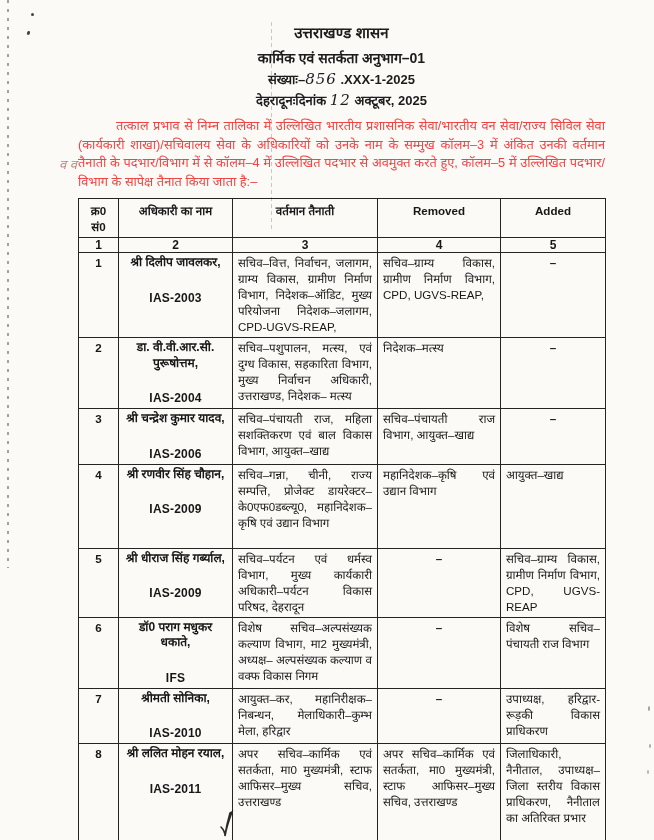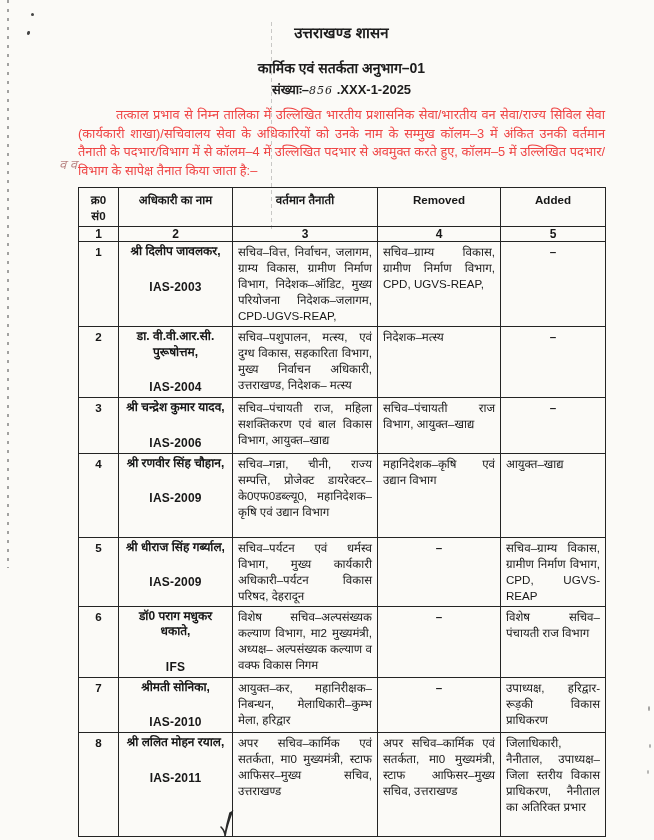--- a/index.html
+++ b/index.html
@@ -32,26 +32,26 @@
   .margin-ghost{
     position:absolute;left:58px;top:150px;width:20px;height:90px;
     color:#7f1d1d;opacity:.55;font-size:13px;font-style:italic;line-height:30px;text-align:center;
   }
   .sign-tick{position:absolute;left:213px;top:810px;}
 
   
   .doc{position:absolute;left:78px;top:22px;width:527px;}
   .hdr{text-align:center;}
   .hdr .l1{font-size:15px;font-weight:700;letter-spacing:.2px;}
-  .hdr .l2{font-size:14px;font-weight:700;margin-top:16px;}
+  .hdr .l2{font-size:14px;font-weight:700;margin-top:6px;}
   .hdr .l3{font-size:13px;font-weight:700;margin-top:3px;}
   .hdr .l4{font-size:13px;font-weight:700;margin-top:3px;}
   .hand{
     font-family:"DejaVu Serif","Liberation Serif",serif;
-    font-style:italic;font-weight:400;font-size:11px;letter-spacing:1px;text-align:right;
+    font-style:italic;font-weight:400;font-size:15px;letter-spacing:1px;text-align:right;
   }
   .subject-wrap{text-align:center;margin-top:9px;}
   .subject{
     display:inline-block;font-size:14px;font-weight:700;
     border-bottom:1.6px solid #161616;padding-bottom:1px;
   }
   .intro{
     margin-top:8px;font-size:12.8px;line-height:18.6px;
     text-align:justify;text-indent:38px;color:#ef4444;
   }
@@ -96,20 +96,21 @@
   <svg class="sign-tick" width="30" height="30" viewBox="0 0 30 30">
     <path d="M8 17 C11 20 12 24 12 26 C13 20 16 10 19 2 L17 3 C15 10 13 19 12 25" fill="none" stroke="#2a2a2a" stroke-width="1.6" stroke-linecap="round"></path>
   </svg>
 
   <div class="doc">
 
     <div class="hdr">
       <div class="l1">उत्तराखण्ड शासन</div>
       <div class="l2">कार्मिक एवं सतर्कता अनुभाग–01</div>
       <div class="l3"><span>संख्याः–</span><span class="hand">856</span> <span>.XXX-1-2025</span></div>
+      <div class="l4"><span>देहरादूनःदिनांक</span> <span class="hand">12</span> <span>अक्टूबर, 2025</span></div>
     </div>
 
 
     <div class="intro">तत्काल प्रभाव से निम्न तालिका में उल्लिखित भारतीय प्रशासनिक सेवा/भारतीय वन सेवा/राज्य सिविल सेवा (कार्यकारी शाखा)/सचिवालय सेवा के अधिकारियों को उनके नाम के सम्मुख कॉलम–3 में अंकित उनकी वर्तमान तैनाती के पदभार/विभाग में से कॉलम–4 में उल्लिखित पदभार से अवमुक्त करते हुए, कॉलम–5 में उल्लिखित पदभार/विभाग के सापेक्ष तैनात किया जाता है:–</div>
 
     <table class="order">
       <colgroup>
         <col style="width:40px">
           <col style="width:114px">
           <col style="width:145px">

